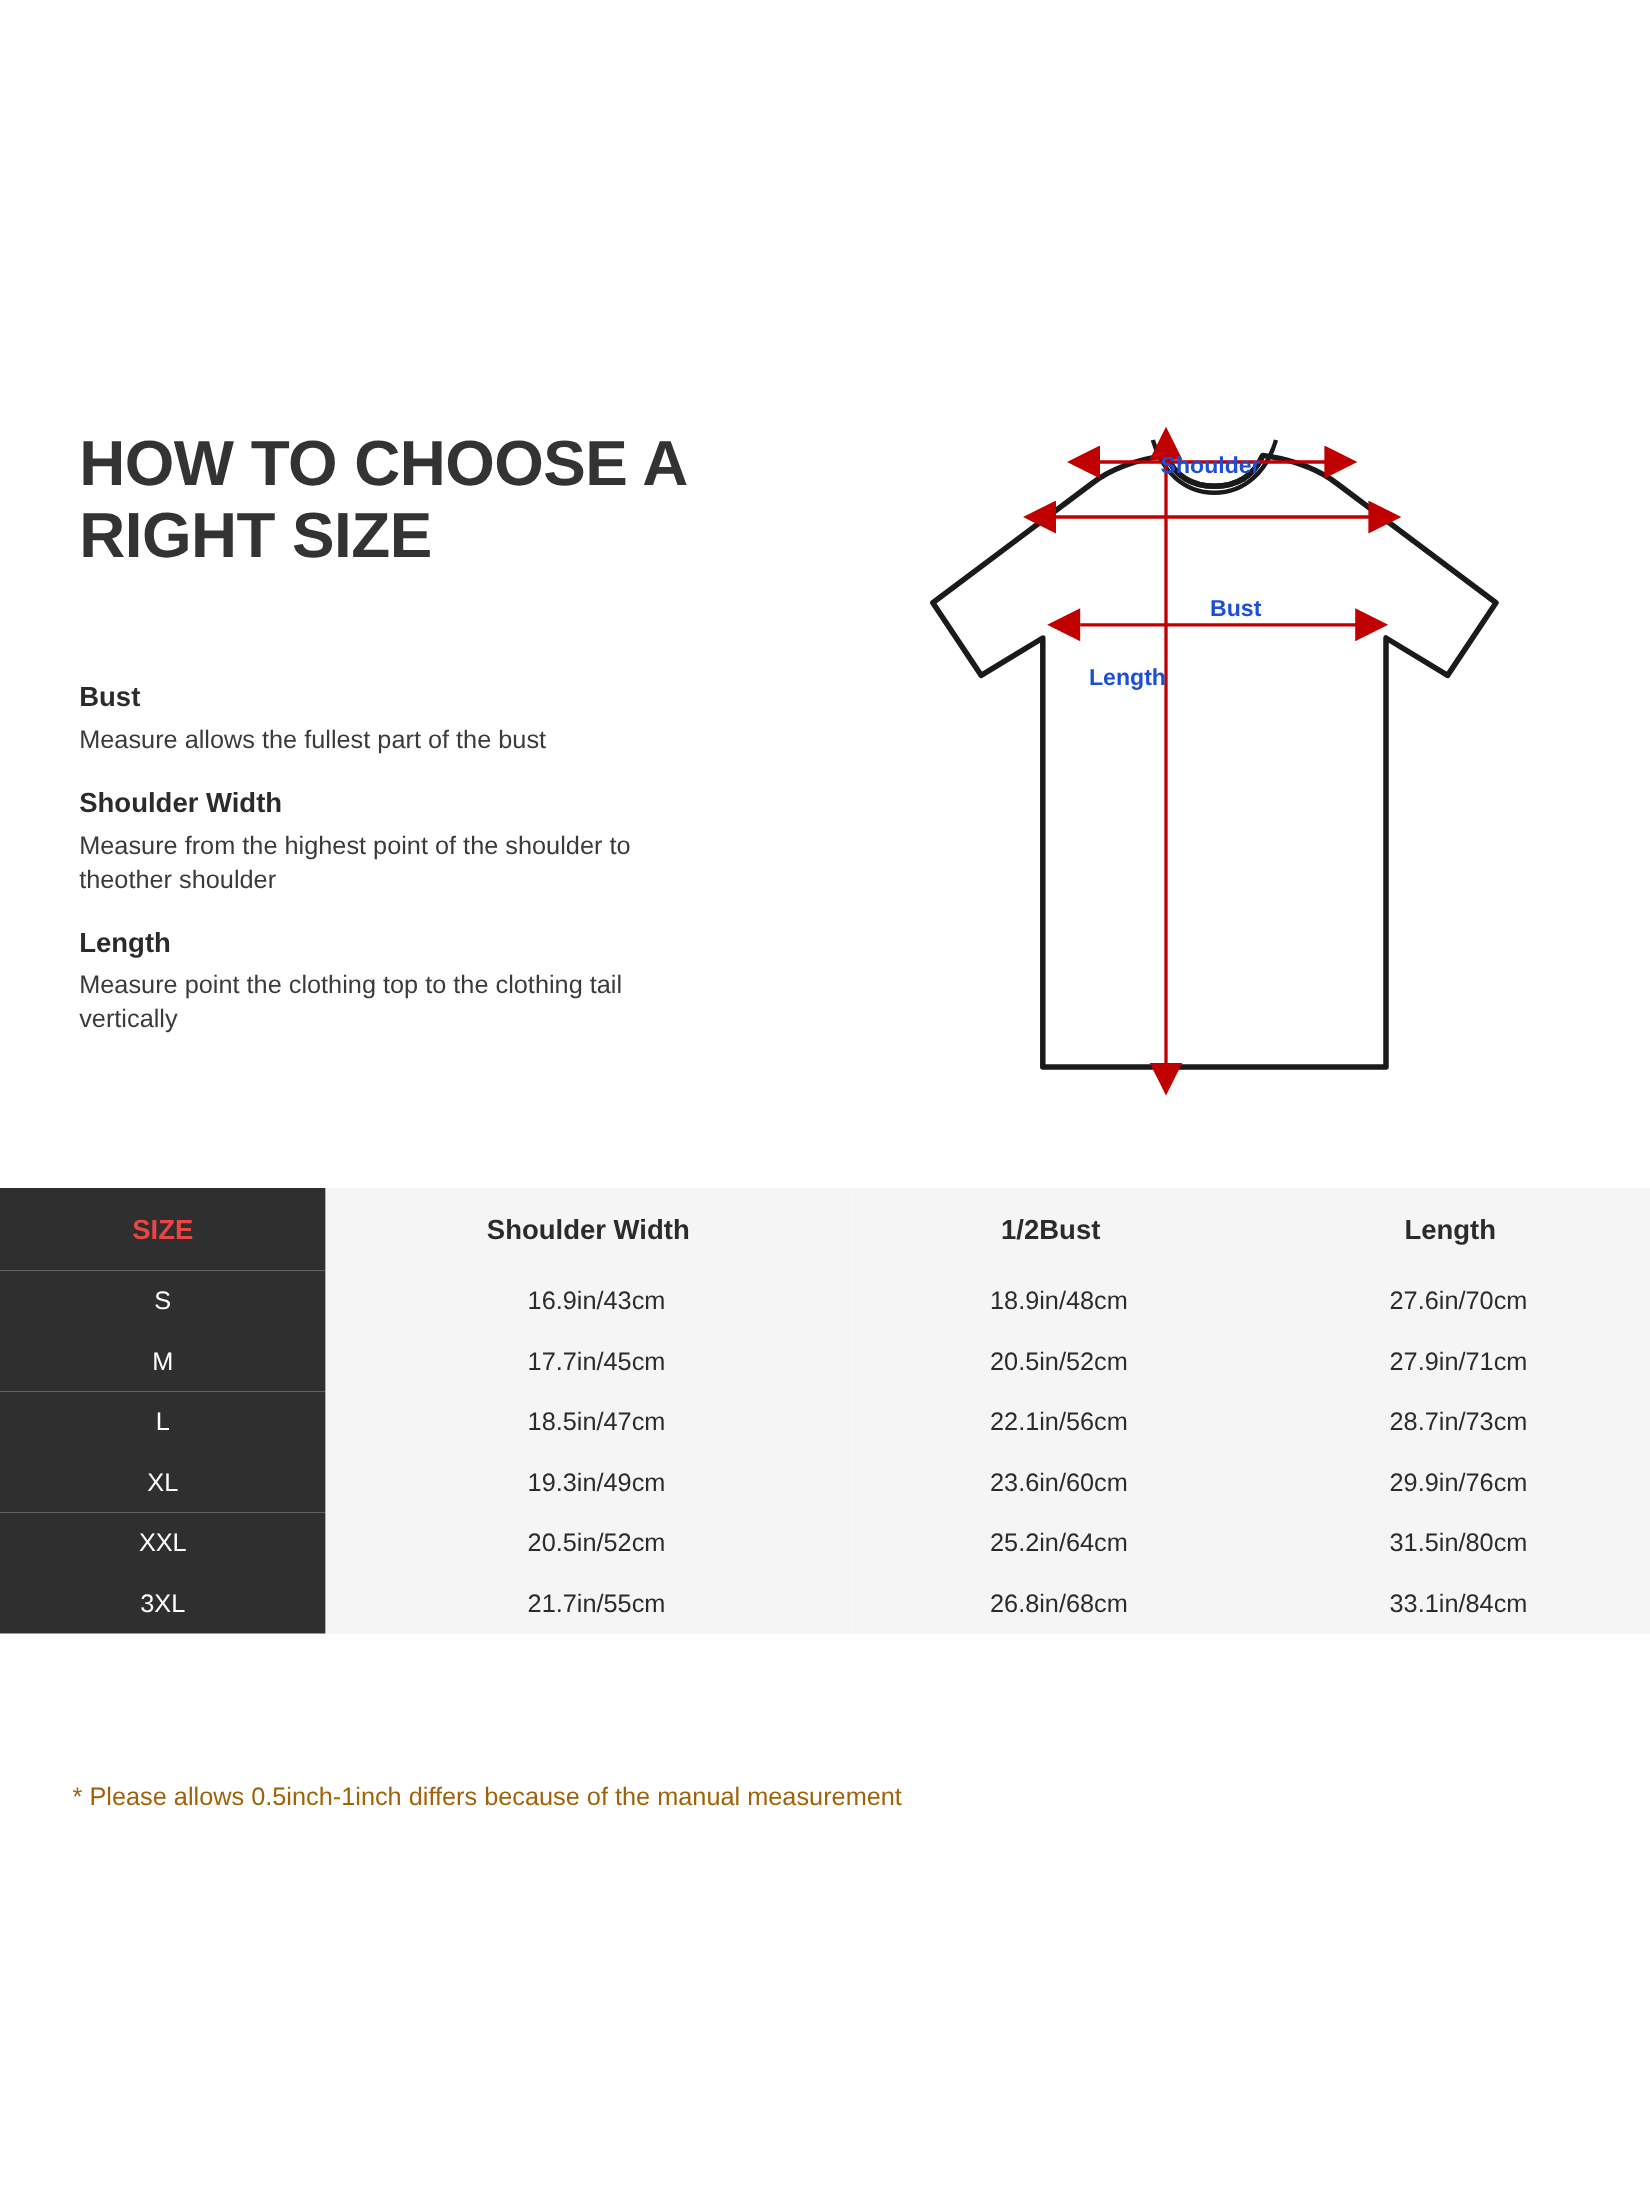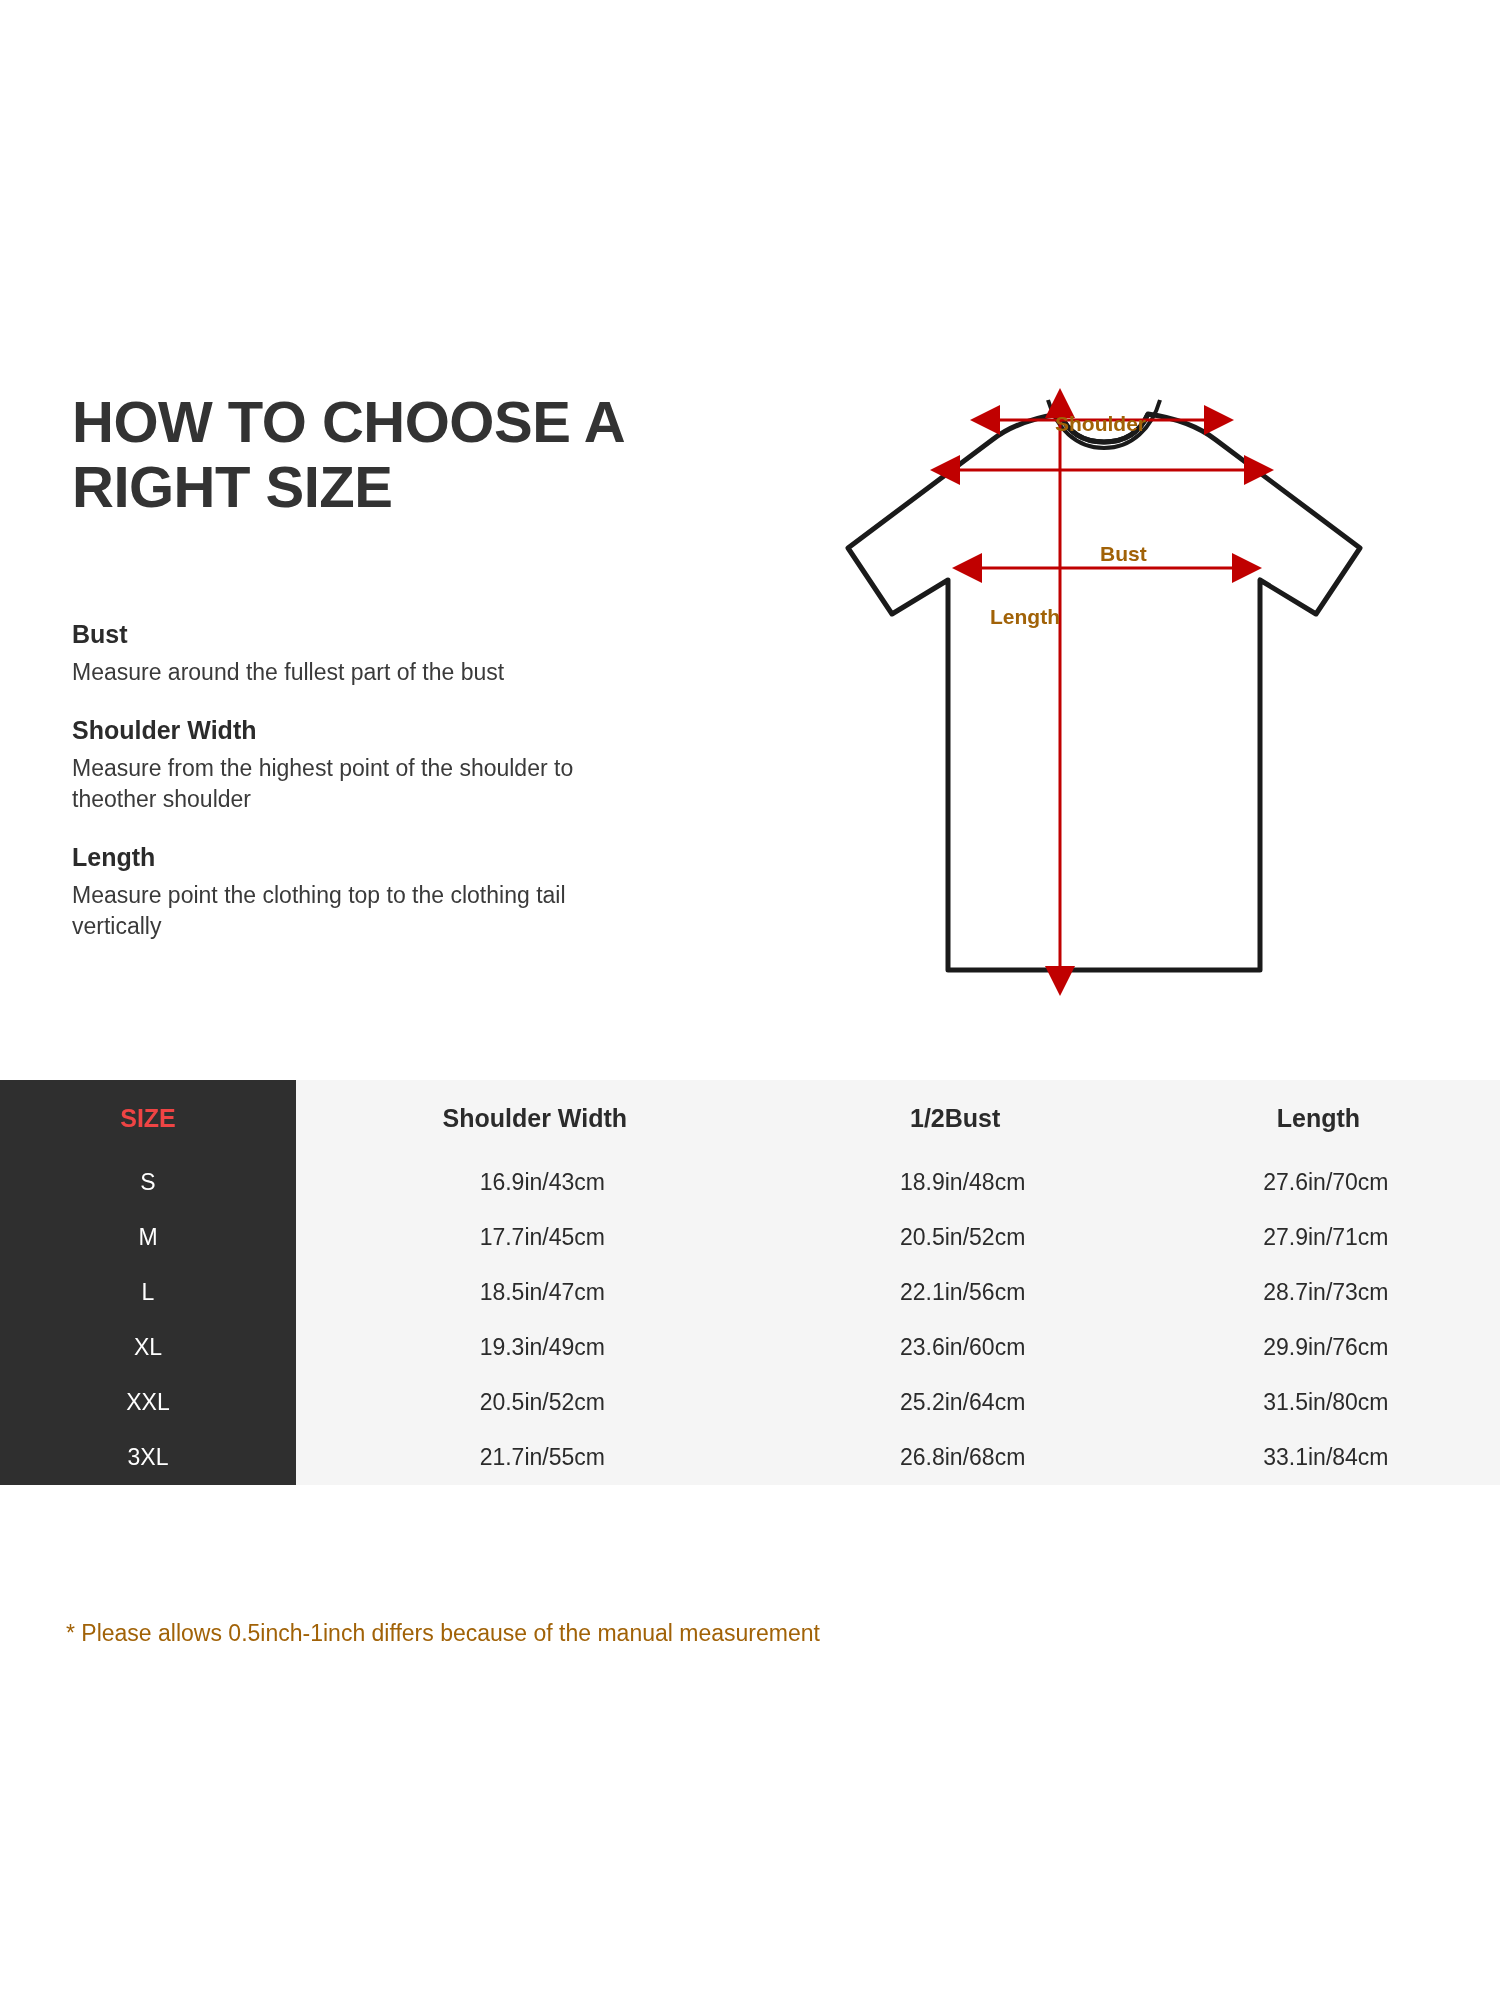--- a/index.html
+++ b/index.html
@@ -63,21 +63,21 @@
   .shirt-wrap {
     position: absolute;
     left: 760px;
     top: 370px;
     width: 620px;
     height: 640px;
   }
   .shirt-wrap svg { display: block; }
   .meas-label {
     position: absolute;
-    color: #a16207;
+    color: #1d4ed8;
     font-weight: bold;
     font-size: 21px;
     white-space: nowrap;
   }
   .lbl-shoulder { left: 295px; top: 42px; }
   .lbl-bust { left: 340px; top: 172px; }
   .lbl-length { left: 230px; top: 235px; }
 
   
   .table {
@@ -124,21 +124,21 @@
 <body>
 
 <div class="page">
   <div class="content">
 
     <h1 class="headline">HOW TO CHOOSE A RIGHT SIZE</h1>
 
     <div class="defs">
       <div class="def-block">
         <div class="def-term">Bust</div>
-        <div class="def-desc">Measure around the fullest part of the bust</div>
+        <div class="def-desc">Measure allows the fullest part of the bust</div>
       </div>
       <div class="def-block">
         <div class="def-term">Shoulder Width</div>
         <div class="def-desc">Measure from the highest point of the shoulder to theother shoulder</div>
       </div>
       <div class="def-block">
         <div class="def-term">Length</div>
         <div class="def-desc">Measure point the clothing top to the clothing tail vertically</div>
       </div>
     </div>

